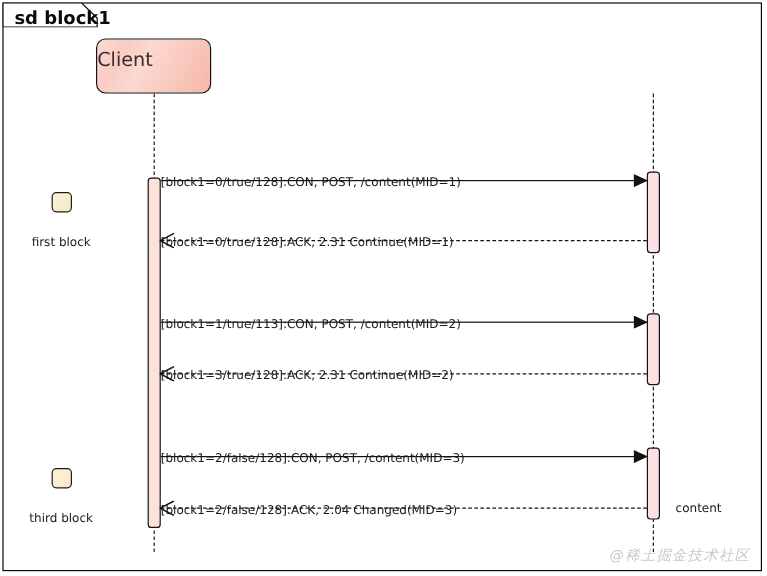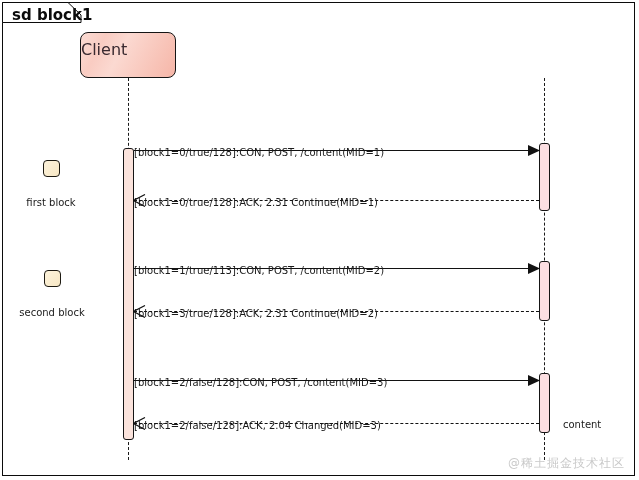--- a/index.html
+++ b/index.html
@@ -165,20 +165,21 @@
 
   
   .watermark {
     position: absolute;
     right: 14px;
     bottom: 8px;
     font-size: 12px;
     color: #c9c9c9;
     white-space: nowrap;
     letter-spacing: 1px;
+    font-style: italic;
   }
 </style>
 </head>
 <body>
 
 <div id="canvas">
 
   <div class="frame"></div>
 
   <div class="frame-tab">
@@ -247,23 +248,23 @@
     <svg class="arrowhead" style="left:-1px; top:-6px;" width="13" height="13" viewBox="0 0 13 13">
       <path d="M12,0.5 L0.5,6.5 L12,12.5" fill="none" stroke="#121212" stroke-width="1.2"></path>
     </svg>
   </div>
 
   <div class="note-marker" style="left:16px; top:160px; width:70px;">
     <div class="swatch"></div>
     <div class="note-label">first block</div>
   </div>
 
-  <div class="note-marker" style="left:12px; top:270px; width:80px;">
+
+  <div class="note-marker" style="left:16px; top:390px; width:70px;">
     <div class="swatch"></div>
-    <div class="note-label">second block</div>
-  </div>
-
+    <div class="note-label">third block</div>
+  </div>
 
   <div class="free-label" style="left:563px; top:419px;">content</div>
 
   <div class="watermark">@稀土掘金技术社区</div>
 
 </div>
 
 </body></html>

